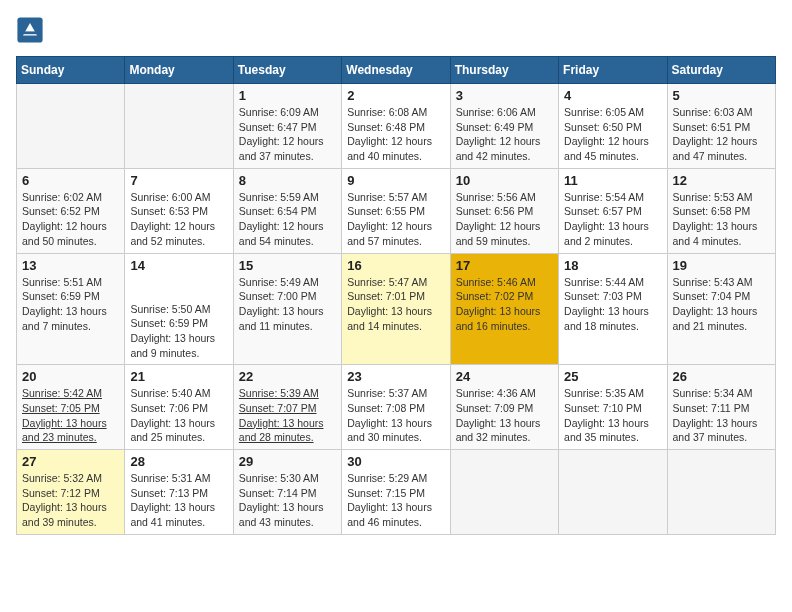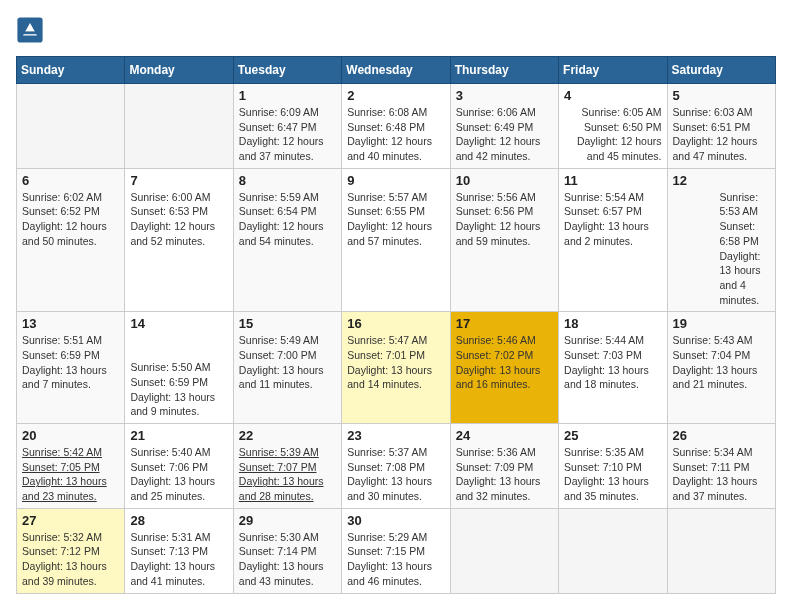--- a/index.html
+++ b/index.html
@@ -139,21 +139,21 @@
         </td>
         <td style="background: rgb(249, 249, 249);">
           <span class="day-number">3</span>
           <div class="day-info" style="white-space: pre-line;">Sunrise: 6:06 AM
 Sunset: 6:49 PM
 Daylight: 12 hours
 and 42 minutes.</div>
         </td>
         <td style="background: rgb(255, 255, 255);">
           <span class="day-number">4</span>
-          <div class="day-info" style="white-space: pre-line; text-align: right;">Sunrise: 6:05 AM
+          <div class="day-info" style="white-space: pre-line;">Sunrise: 6:05 AM
 Sunset: 6:50 PM
 Daylight: 12 hours
 and 45 minutes.</div>
         </td>
         <td style="background: rgb(249, 249, 249);">
           <span class="day-number">5</span>
           <div class="day-info" style="white-space: pre-line;">Sunrise: 6:03 AM
 Sunset: 6:51 PM
 Daylight: 12 hours
 and 47 minutes.</div>
@@ -197,21 +197,21 @@
         </td>
         <td style="background: rgb(255, 255, 255);">
           <span class="day-number">11</span>
           <div class="day-info" style="white-space: pre-line;">Sunrise: 5:54 AM
 Sunset: 6:57 PM
 Daylight: 13 hours
 and 2 minutes.</div>
         </td>
         <td style="background: rgb(249, 249, 249);">
           <span class="day-number">12</span>
-          <div class="day-info" style="white-space: pre-line; margin-left: 47px;">Sunrise: 5:53 AM
+          <div class="day-info" style="white-space: pre-line;">Sunrise: 5:53 AM
 Sunset: 6:58 PM
 Daylight: 13 hours
 and 4 minutes.</div>
         </td>
       </tr>
       <tr>
         <td style="background: rgb(249, 249, 249);">
           <span class="day-number">13</span>
           <div class="day-info" style="white-space: pre-line;">Sunrise: 5:51 AM
 Sunset: 6:59 PM
@@ -285,21 +285,21 @@
         </td>
         <td style="background: rgb(255, 255, 255);">
           <span class="day-number">23</span>
           <div class="day-info" style="white-space: pre-line;">Sunrise: 5:37 AM
 Sunset: 7:08 PM
 Daylight: 13 hours
 and 30 minutes.</div>
         </td>
         <td style="background: rgb(249, 249, 249);">
           <span class="day-number">24</span>
-          <div class="day-info" style="white-space: pre-line;">Sunrise: 5:36 AM
+          <div class="day-info" style="white-space: pre-line;">Sunrise: 4:36 AM
 Sunset: 7:09 PM
 Daylight: 13 hours
 and 32 minutes.</div>
         </td>
         <td style="background: rgb(255, 255, 255);">
           <span class="day-number">25</span>
           <div class="day-info" style="white-space: pre-line;">Sunrise: 5:35 AM
 Sunset: 7:10 PM
 Daylight: 13 hours
 and 35 minutes.</div>

